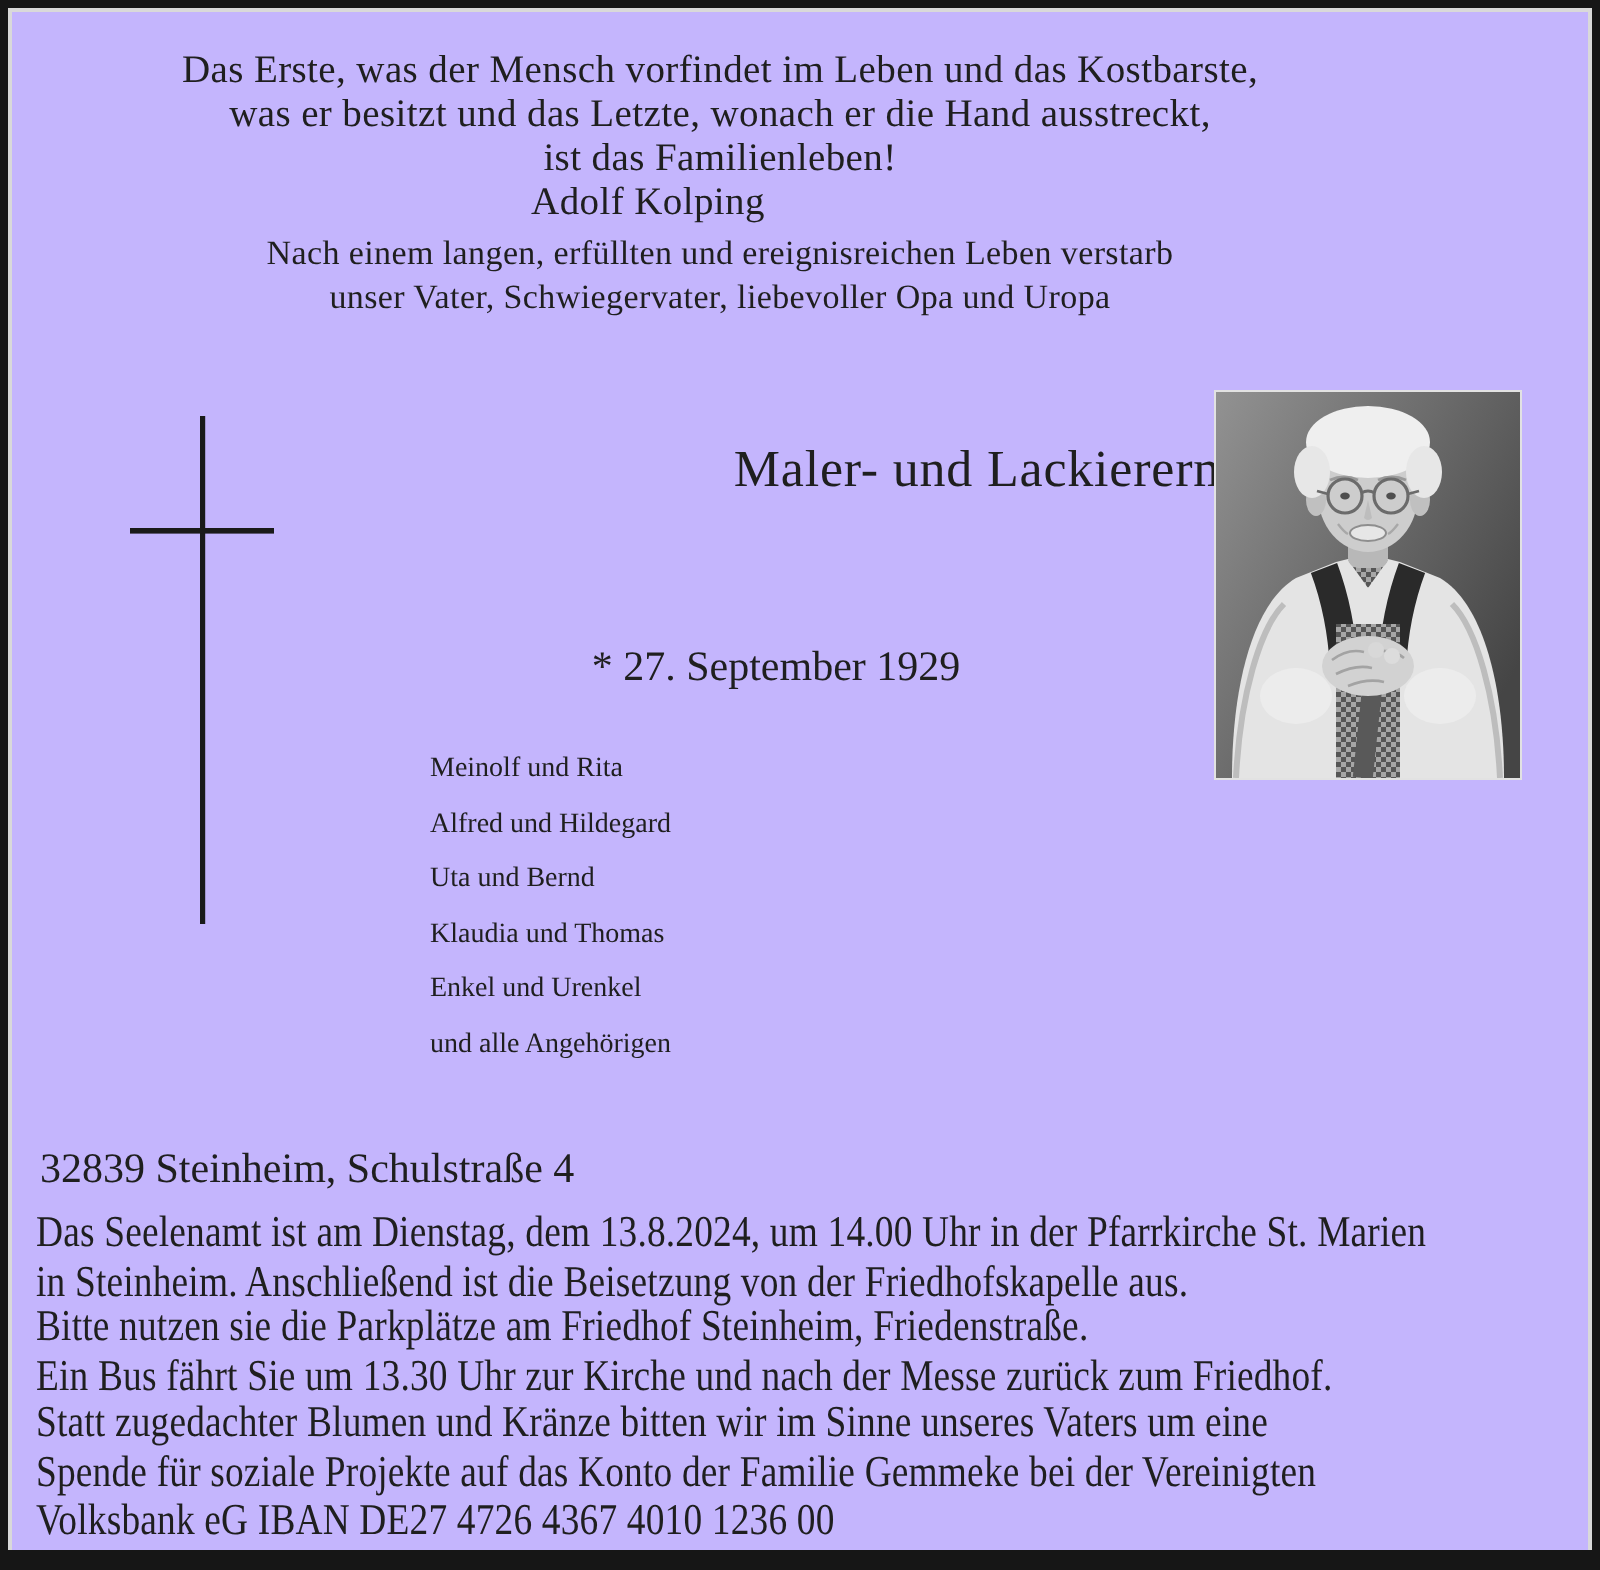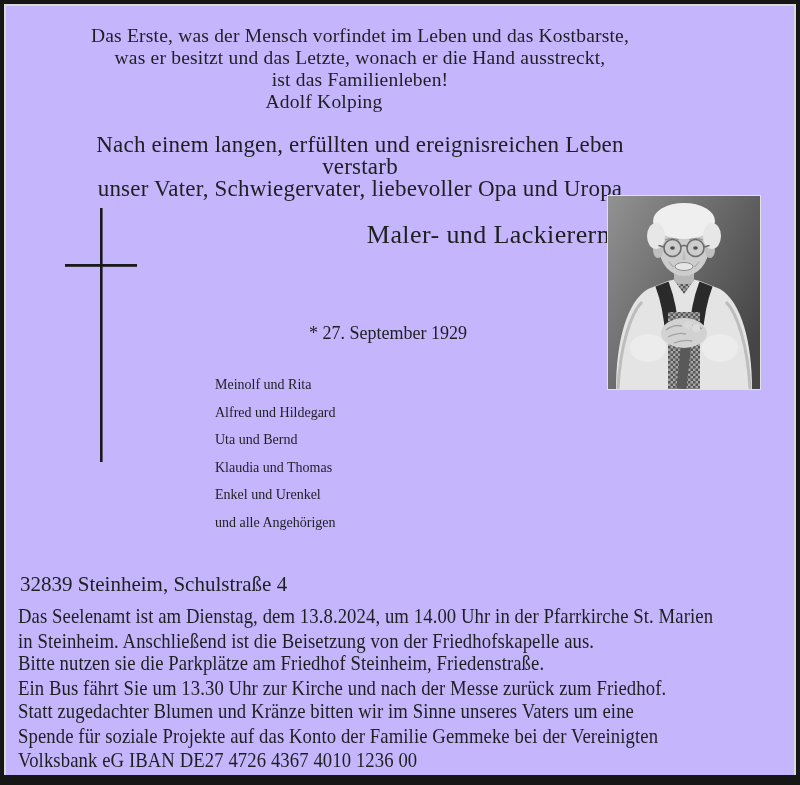--- a/index.html
+++ b/index.html
@@ -21,38 +21,38 @@
     background:#161616;z-index:41;
   }
   .abs{position:absolute;}
   .quote-block{
     left:60px;top:25px;width:600px;
     text-align:center;font-size:19.5px;line-height:22px;
     letter-spacing:.2px;
   }
   .quote-attrib{text-align:center;padding-right:72px;}
   .intro-block{
-    left:60px;top:134px;width:600px;
-    text-align:center;font-size:23px;line-height:22px;
+    left:60px;top:116px;width:600px;
+    text-align:center;font-size:17px;line-height:22px;
     letter-spacing:.2px;
   }
   .cross-wrap{left:40px;top:200px;width:120px;height:270px;}
   .profession{
     left:100px;top:220px;width:576px;
     text-align:right;font-size:26px;line-height:30px;
     letter-spacing:.4px;
   }
   .deceased-name{
     left:100px;top:270px;width:576px;
     text-align:center;font-size:43px;line-height:46px;
   }
   .dates-row{
     left:100px;top:321px;width:576px;
     display:flex;justify-content:center;gap:30px;
-    font-size:18px;line-height:24px;
+    font-size:21px;line-height:24px;
   }
   .mourners{
     left:215px;top:371px;
     font-size:14px;line-height:27.6px;
   }
   .address{
     left:20px;top:572px;
     font-size:21px;line-height:24px;
   }
   .narrow{

